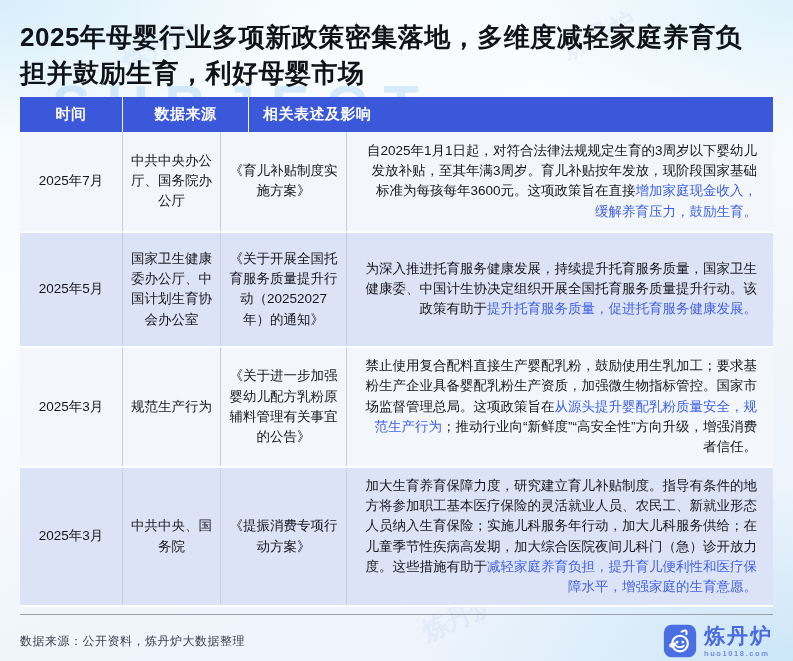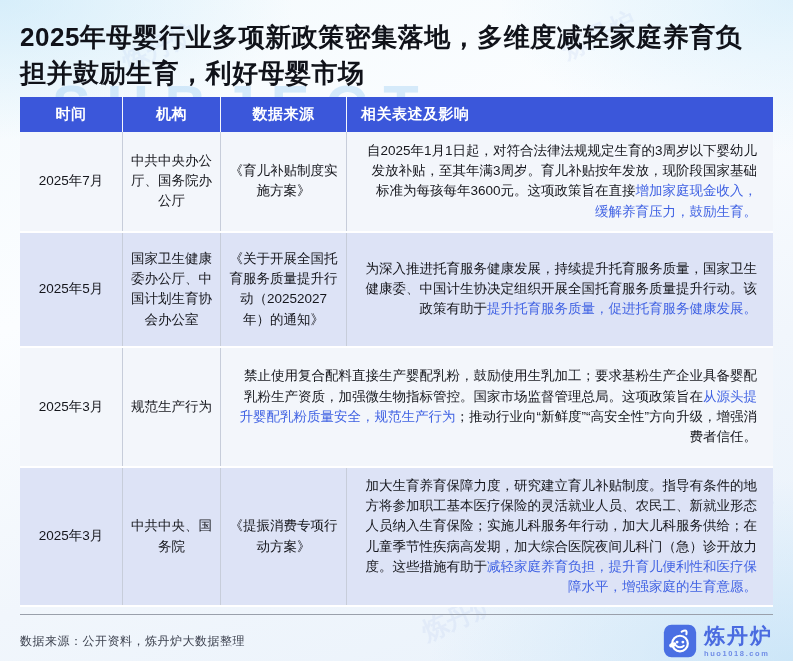--- a/index.html
+++ b/index.html
@@ -86,21 +86,20 @@
   </div>
 <div class="wm-word">SUBJECT</div>
 
 <div class="canvas">
 
   <h1 class="title">2025年母婴行业多项新政策密集落地，多维度减轻家庭养育负担并鼓励生育，利好母婴市场</h1>
 
   <div class="table">
     <div class="thead">
       <div class="th c1">时间</div>
-      <div class="th c2">机构</div>
       <div class="th c3">数据来源</div>
       <div class="th c4">相关表述及影响</div>
     </div>
     <div class="tbody" id="tbody">
         <div class="row">
           <div class="td c1">2025年7月</div>
           <div class="td c2">中共中央办公厅、国务院办公厅</div>
           <div class="td c3">《育儿补贴制度实施方案》</div>
           <div class="td c4">
             <div class="inner"><span>自2025年1月1日起，对符合法律法规规定生育的3周岁以下婴幼儿发放补贴，至其年满3周岁。育儿补贴按年发放，现阶段国家基础标准为每孩每年3600元。这项政策旨在直接</span><span class="hl">增加家庭现金收入，缓解养育压力，鼓励生育。</span></div>
@@ -110,20 +109,21 @@
           <div class="td c1">2025年5月</div>
           <div class="td c2">国家卫生健康委办公厅、中国计划生育协会办公室</div>
           <div class="td c3">《关于开展全国托育服务质量提升行动（20252027年）的通知》</div>
           <div class="td c4">
             <div class="inner"><span>为深入推进托育服务健康发展，持续提升托育服务质量，国家卫生健康委、中国计生协决定组织开展全国托育服务质量提升行动。该政策有助于</span><span class="hl">提升托育服务质量，促进托育服务健康发展。</span></div>
           </div>
         </div>
         <div class="row">
           <div class="td c1">2025年3月</div>
           <div class="td c2">规范生产行为</div>
+          <div class="td c3">《关于进一步加强婴幼儿配方乳粉原辅料管理有关事宜的公告》</div>
           <div class="td c4">
             <div class="inner"><span>禁止使用复合配料直接生产婴配乳粉，鼓励使用生乳加工；要求基粉生产企业具备婴配乳粉生产资质，加强微生物指标管控。国家市场监督管理总局。这项政策旨在</span><span class="hl">从源头提升婴配乳粉质量安全，规范生产行为</span><span>；推动行业向“新鲜度”“高安全性”方向升级，增强消费者信任。</span></div>
           </div>
         </div>
         <div class="row">
           <div class="td c1">2025年3月</div>
           <div class="td c2">中共中央、国务院</div>
           <div class="td c3">《提振消费专项行动方案》</div>
           <div class="td c4">
             <div class="inner"><span>加大生育养育保障力度，研究建立育儿补贴制度。指导有条件的地方将参加职工基本医疗保险的灵活就业人员、农民工、新就业形态人员纳入生育保险；实施儿科服务年行动，加大儿科服务供给；在儿童季节性疾病高发期，加大综合医院夜间儿科门（急）诊开放力度。这些措施有助于</span><span class="hl">减轻家庭养育负担，提升育儿便利性和医疗保障水平，增强家庭的生育意愿。</span></div>

